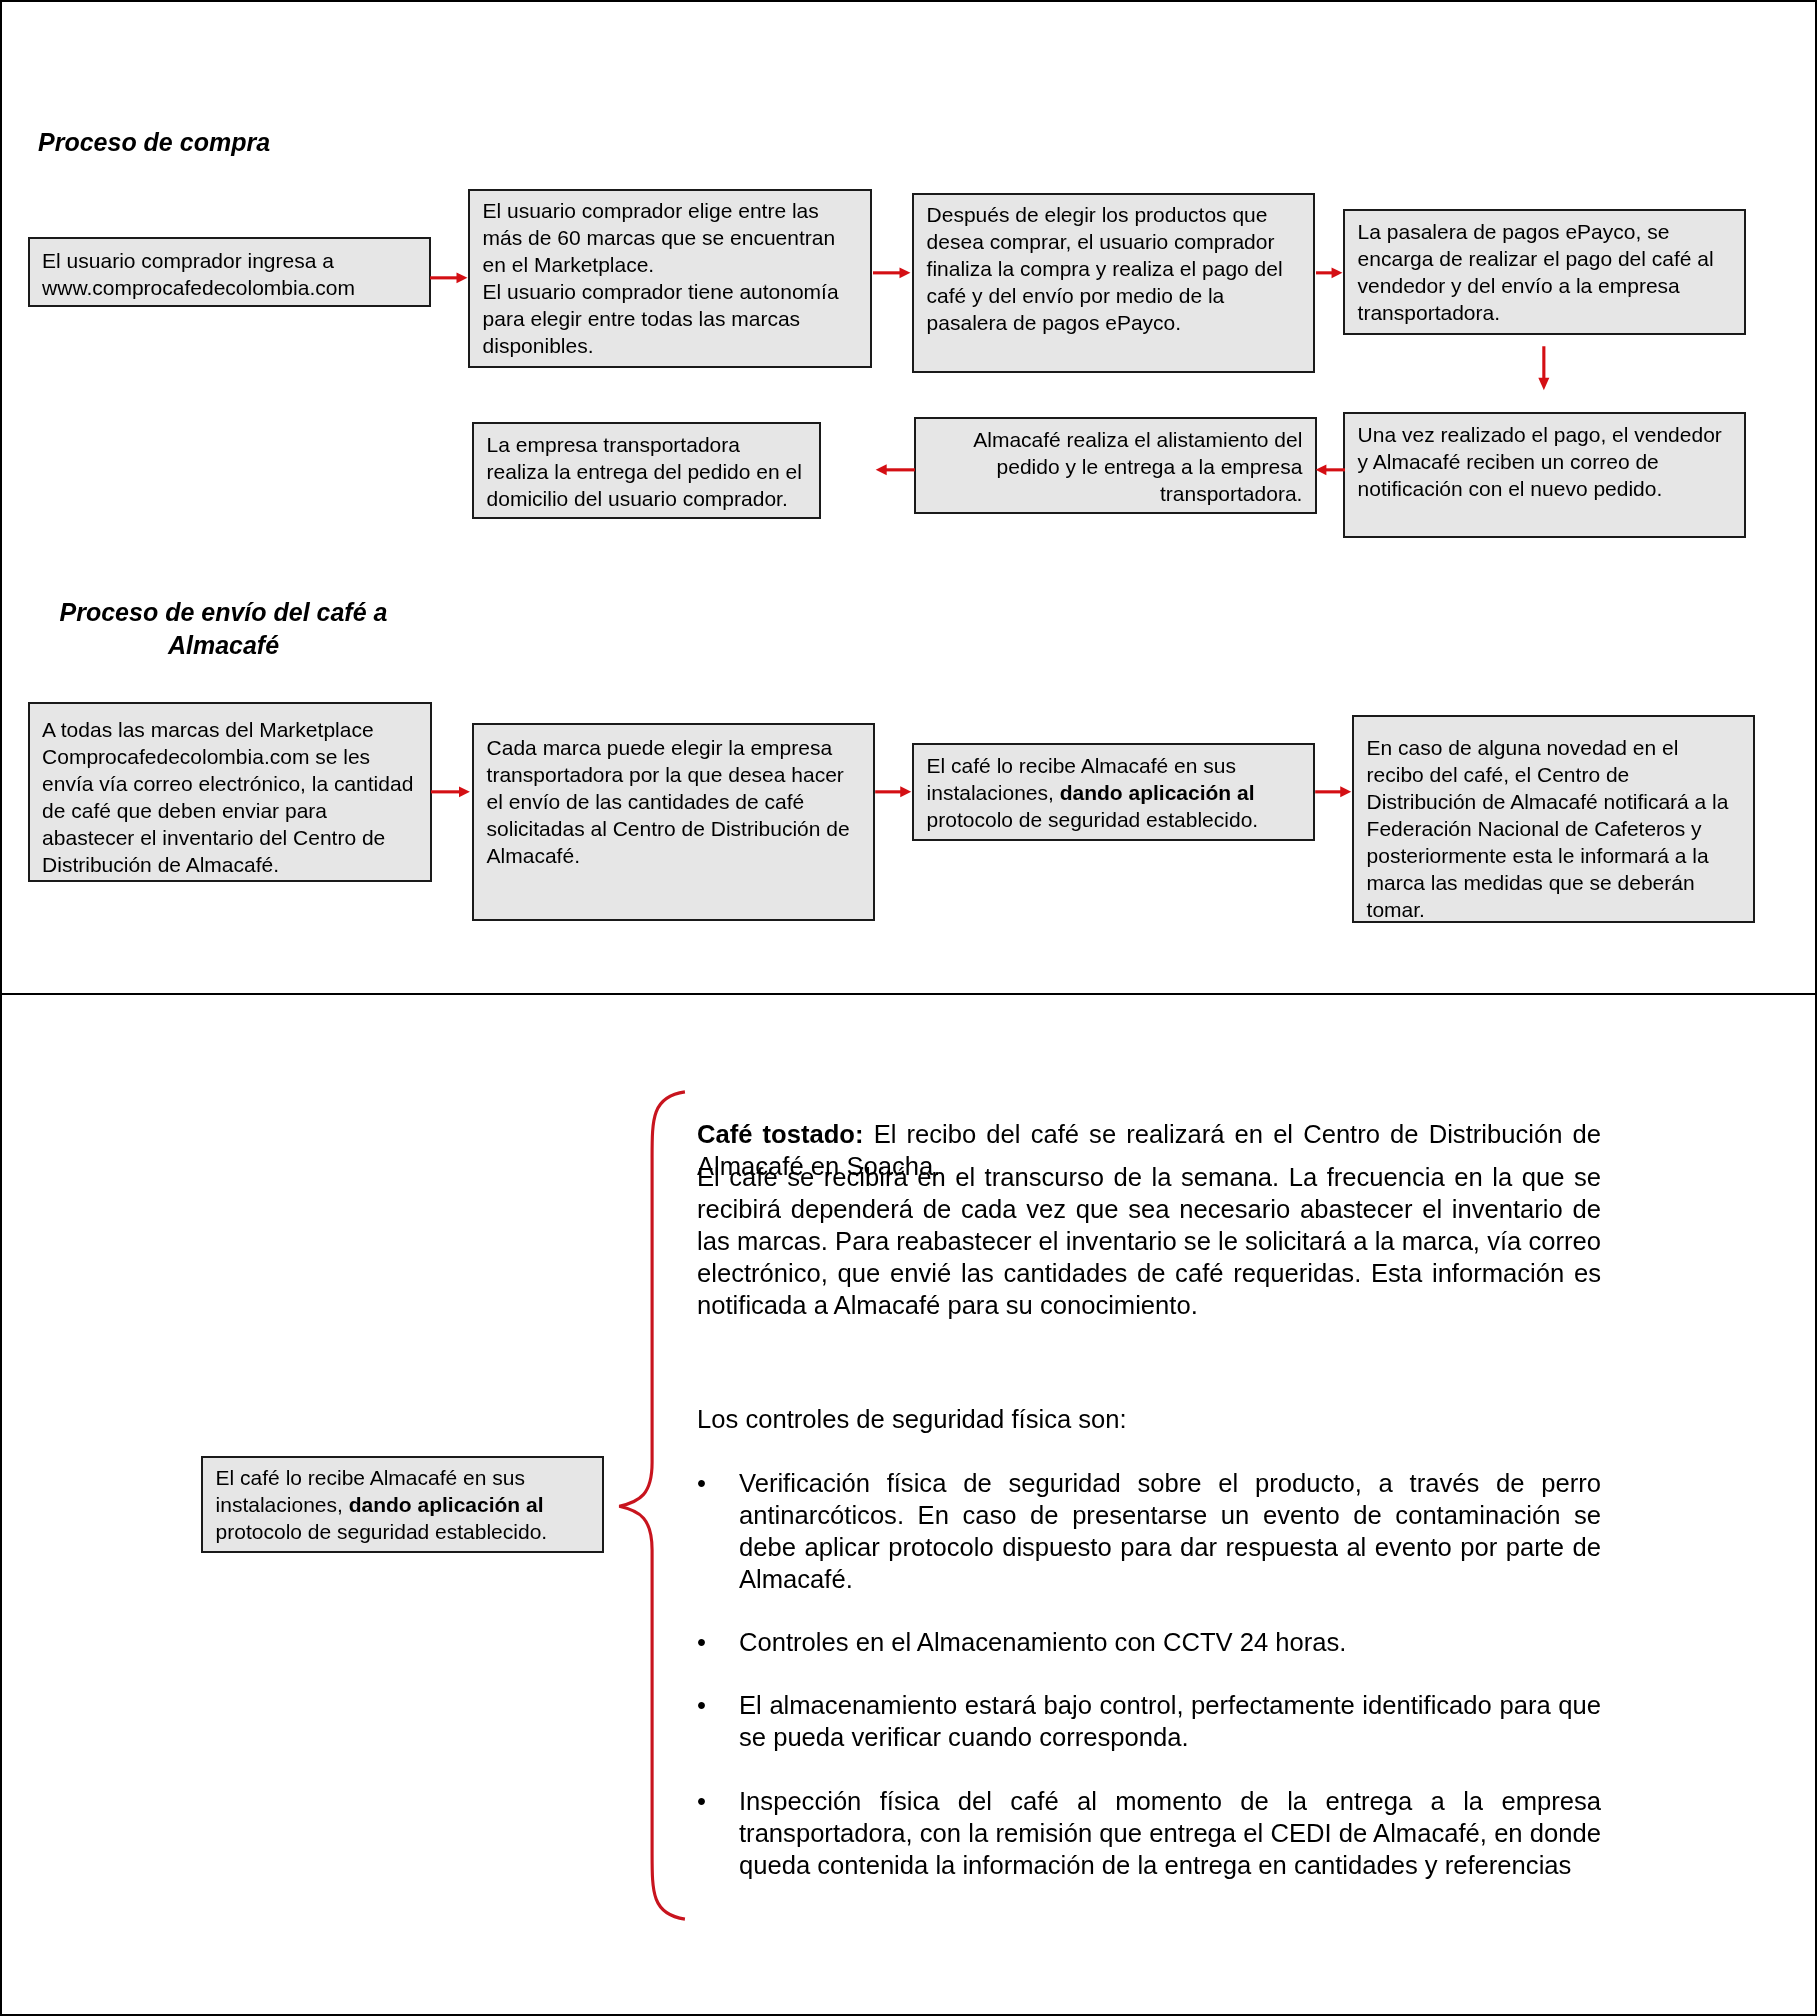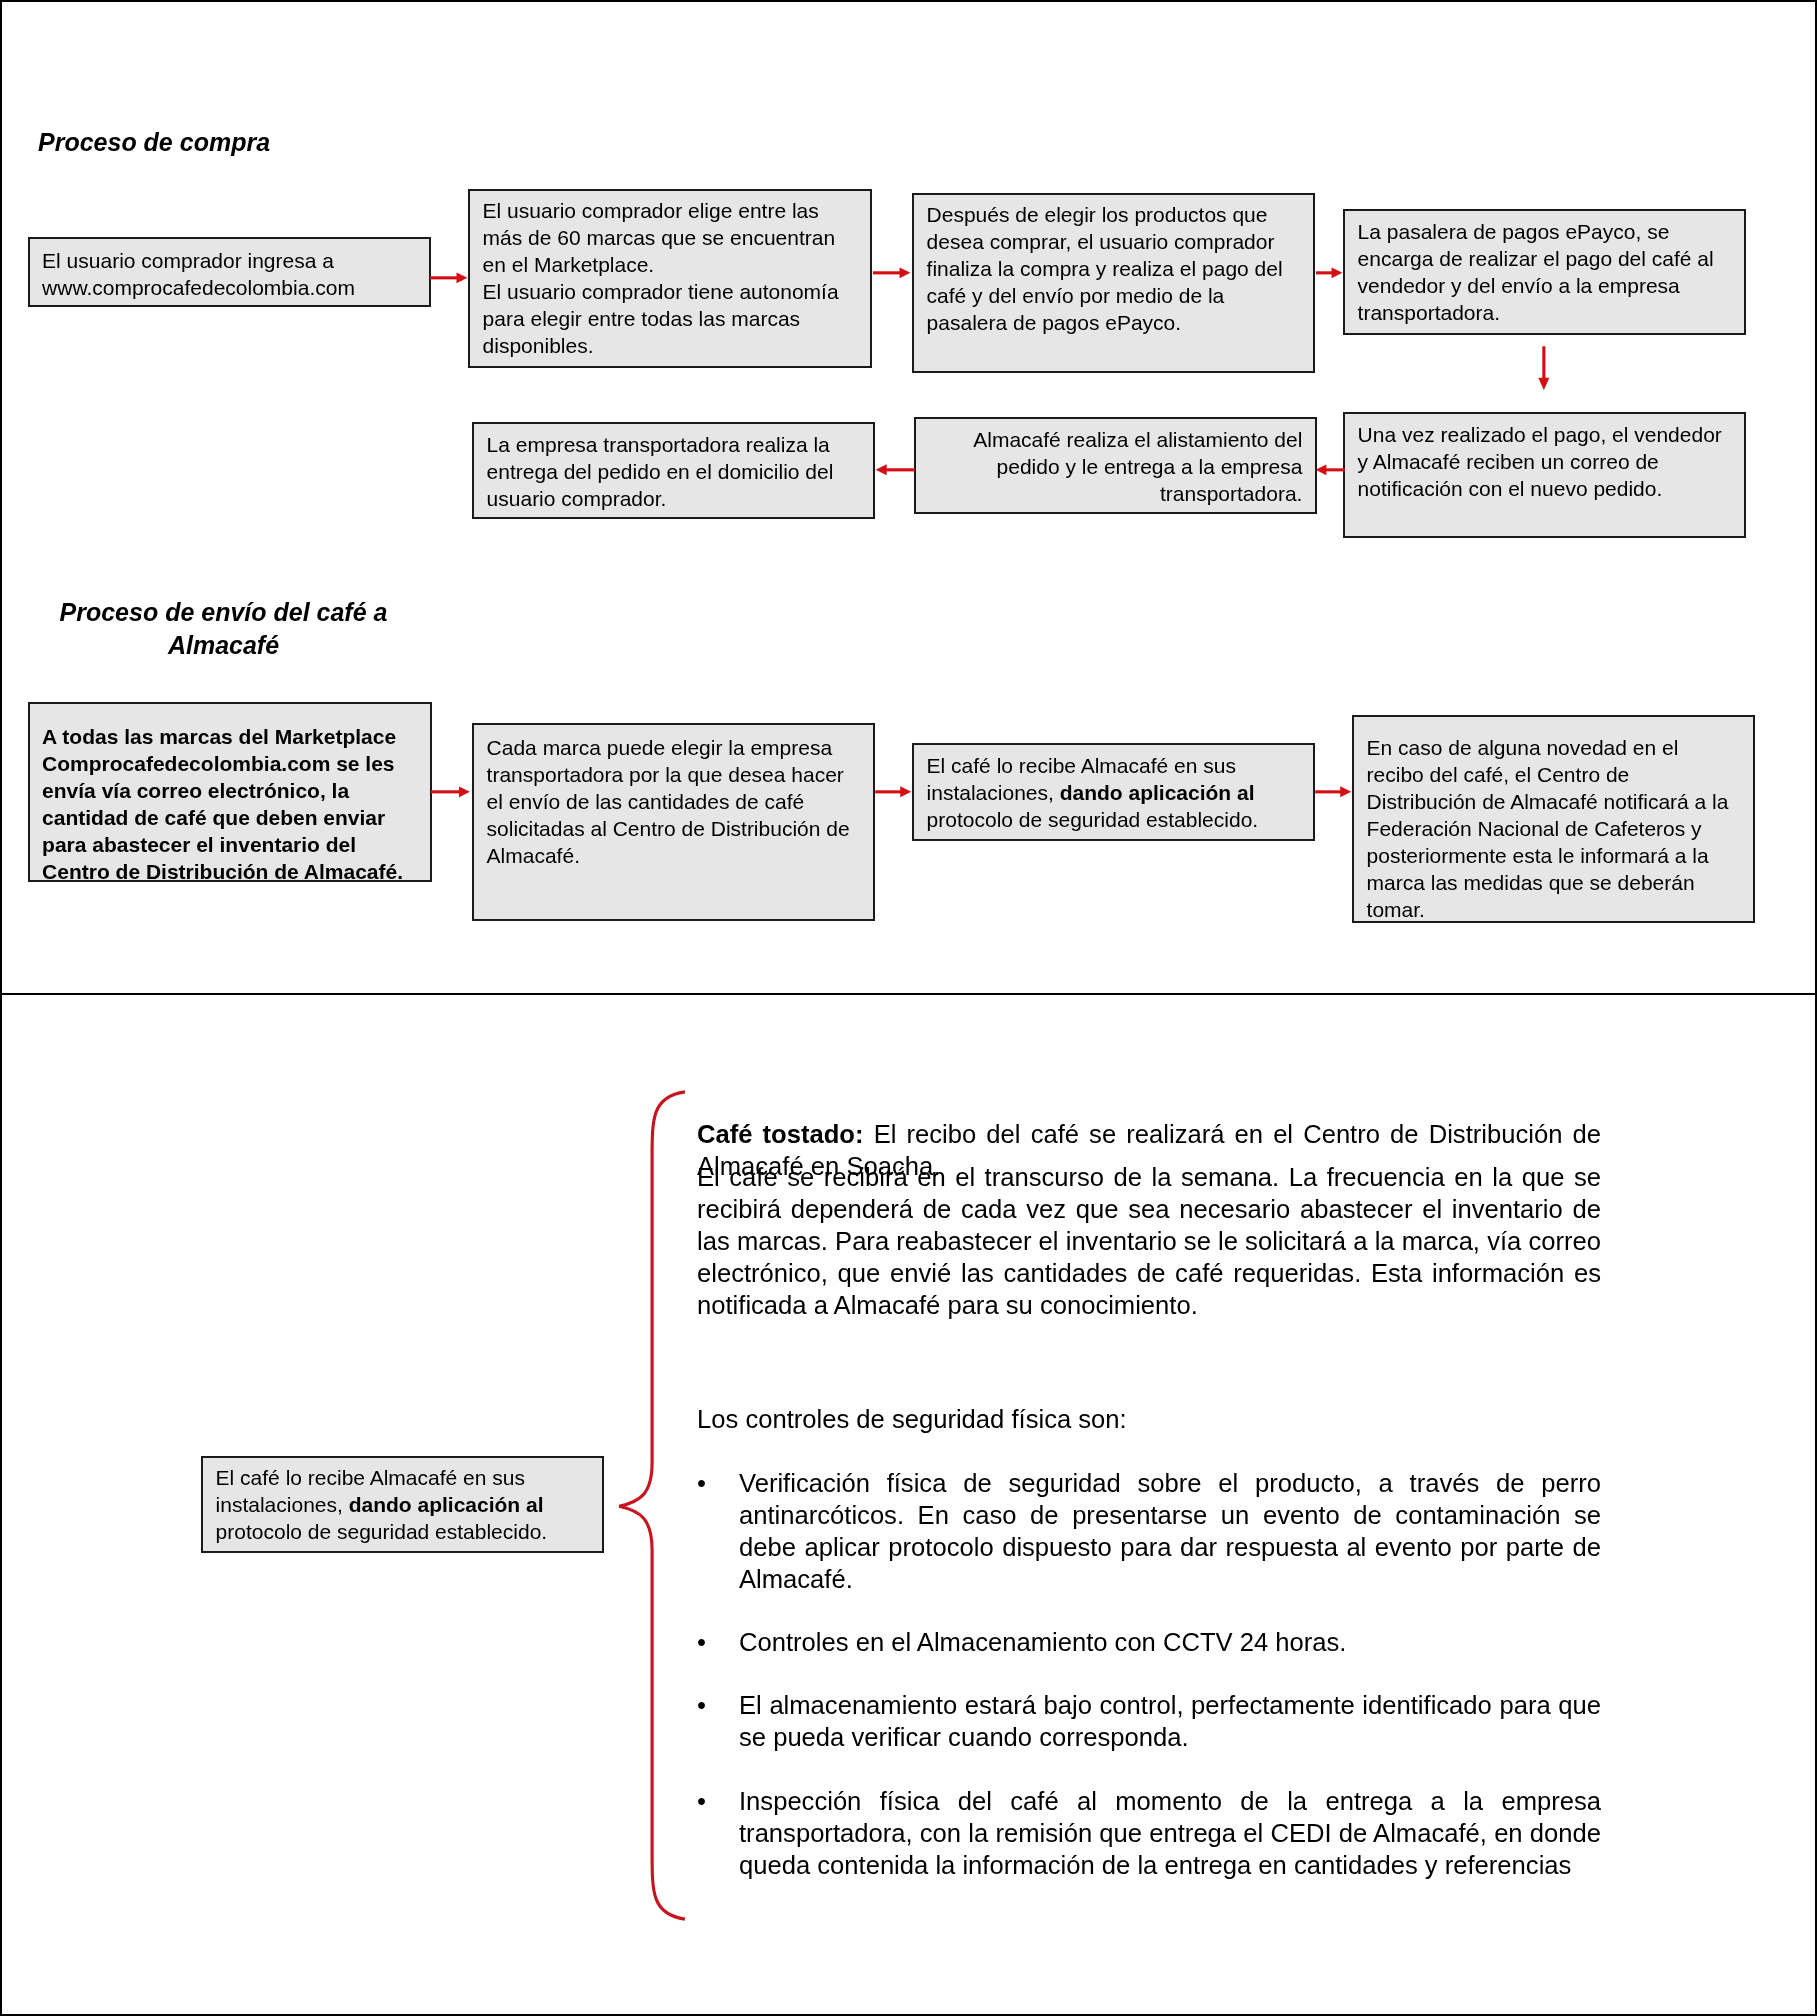--- a/index.html
+++ b/index.html
@@ -19,24 +19,24 @@
            padding: 4.7px 12.6px 4.7px 12.6px; }
     .box b { font-weight: bold; }
 
     
     #b1 { left: 27.5px;   top: 237px; width: 403px; height: 70px; padding-top: 7.9px; }
     #b2 { left: 468px;  top: 189px; width: 404px; height: 179px; padding-top: 6.3px; }
     #b3 { left: 912px; top: 193px; width: 403px; height: 180px; padding-top: 6.3px; }
     #b4 { left: 1343px; top: 209px; width: 403px; height: 126px; padding-top: 7px; }
     #b5 { left: 1343px; top: 412px; width: 403px; height: 126px; padding-top: 7px; }
     #b6 { left: 914px; top: 417px; width: 403px; height: 97px; padding-top: 7px; text-align: right; }
-    #b7 { left: 472px;  top: 422px; width: 403px; height: 97px; padding-top: 7px; }
+    #b7 { left: 472px;  top: 422px; width: 349px; height: 97px; padding-top: 7px; }
 
     
-    #c1 { left: 27.5px;   top: 702px; width: 404px; height: 180px; padding-top: 19px; font-weight: bold; }
+    #c1 { left: 27.5px;   top: 702px; width: 404px; height: 180px; padding-top: 12px; }
     #c2 { left: 472px;  top: 723px; width: 403px; height: 198px; padding-top: 9px; }
     #c3 { left: 912px; top: 743px; width: 403px; height: 98px; padding-top: 7px; }
     #c4 { left: 1352px; top: 715px; width: 403px; height: 208px; padding-top: 17px; }
 
     
     #d1 { left: 201px; top: 1456px; width: 403px; height: 97px; font-size: 21px;
           line-height: 27px; padding-top: 6.3px; }
 
     .arrow { position: absolute; }
 

